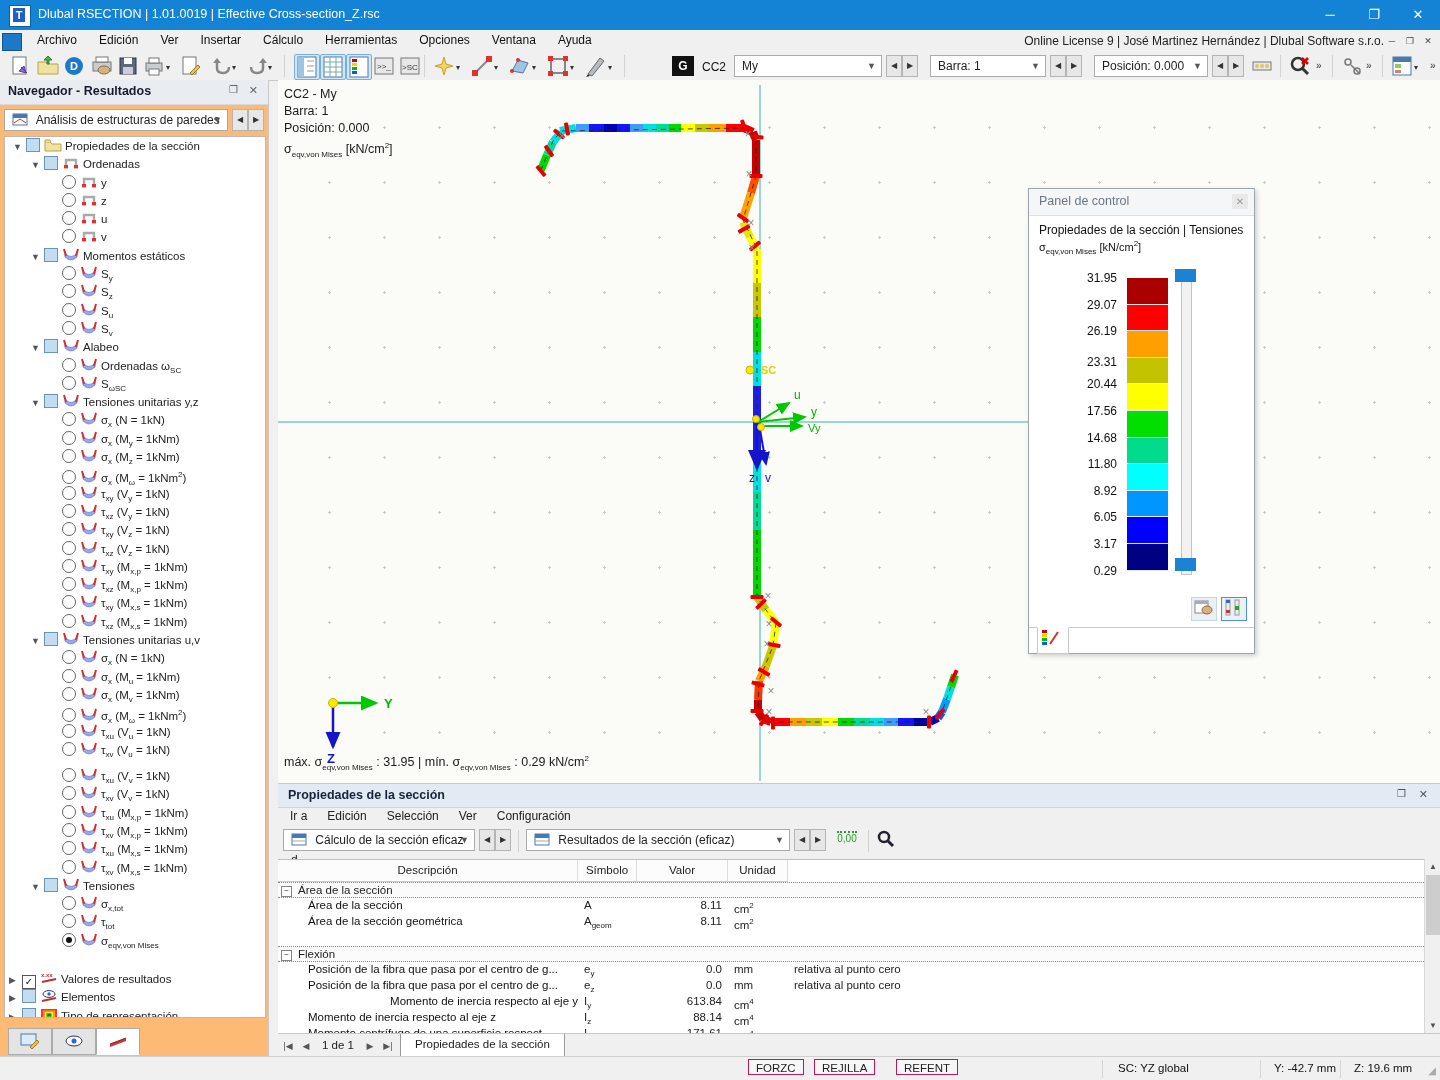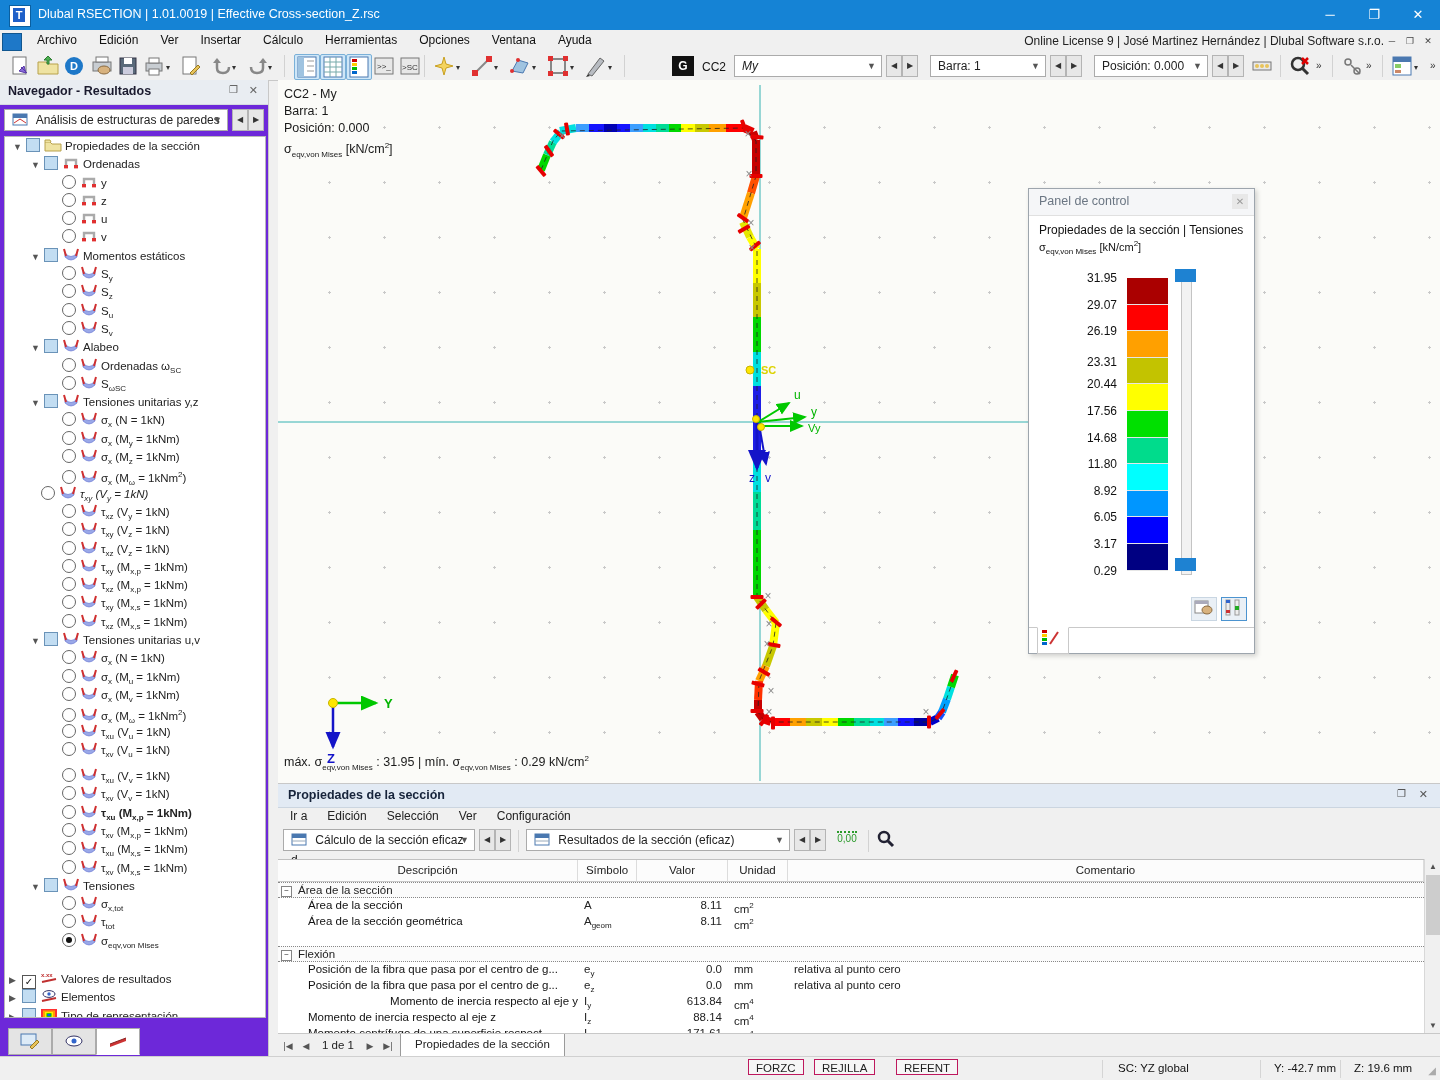--- a/index.html
+++ b/index.html
@@ -26,21 +26,21 @@
   .tbcaret{position:absolute;top:11px;width:8px;height:8px;font-size:8px;color:#333;}
   .tbsep{position:absolute;top:3px;width:1px;height:22px;background:#D2D2D2;}
   .tbtoggle{background:#CFE7F8;border:1px solid #7AB0D8;border-radius:2px;}
   .combo{position:absolute;top:3px;height:22px;background:#fff;border:1px solid #ABABAB;font-size:12px;line-height:20px;padding-left:7px;box-sizing:border-box;}
   .combo .chev{position:absolute;right:5px;top:0px;color:#555;font-size:9px;}
   .navarr{position:absolute;top:3px;width:16px;height:22px;background:#E7E7E7;border:1px solid #B4B4B4;box-sizing:border-box;color:#333;font-size:8px;text-align:center;line-height:20px;}
   .gbadge{position:absolute;top:4px;width:22px;height:20px;background:#111;color:#fff;font-weight:bold;text-align:center;line-height:20px;font-size:12px;}
   .cclab{position:absolute;top:8px;font-size:12px;color:#111;}
   .chevmore{position:absolute;top:8px;font-size:10px;color:#333;}
   
-  #navigator{left:0;top:80px;width:268px;height:976px;background:#6d28d9;border-right:1px solid #C8C8C8;}
+  #navigator{left:0;top:80px;width:268px;height:976px;background:#fdba74;border-right:1px solid #C8C8C8;}
   #nav-header{position:absolute;left:0;top:0;width:268px;height:24px;background:#E9EDF2;border-bottom:1px solid #D5DAE0;}
   #nav-header .t{position:absolute;left:8px;top:4px;font-weight:bold;color:#1A1A2E;font-size:12.5px;}
   #nav-combo-row{position:absolute;left:0;top:26px;width:268px;height:26px;}
   #nav-tree{position:absolute;left:4px;top:56px;width:260px;height:880px;background:#fff;border:1px solid #B9B9B9;overflow:hidden;}
   .trow{position:relative;height:18.3px;white-space:nowrap;font-size:11.5px;line-height:18px;}
   .trow .exp{display:inline-block;width:13px;color:#555;font-size:9px;}
   .cbx{display:inline-block;width:12px;height:12px;border:1px solid #6A93B8;background:#C2DDF2;vertical-align:-2px;margin-right:4px;}
   .cbx.on{background:#fff;border:1px solid #555;color:#111;font-size:10px;line-height:11px;text-align:center;}
   .rdo{display:inline-block;width:12px;height:12px;border:1px solid #666;border-radius:50%;background:#fff;vertical-align:-2px;margin-right:4px;position:relative;}
   .rdo.on:after{content:"";position:absolute;left:3px;top:3px;width:6px;height:6px;border-radius:50%;background:#111;}
@@ -223,21 +223,21 @@
         </svg></div>
       <div class="tbcaret" style="left: 570px;">▾</div>
       <div class="tbico" style="left: 584px;"><svg viewBox="0 0 24 24">
           <path d="M4 20 L16 4 L20 7 L8 22 Z" fill="#B8BCC2" stroke="#666"></path>
           <path d="M4 20 L2 23 L6 22 Z" fill="#333"></path>
         </svg></div>
       <div class="tbcaret" style="left: 608px;">▾</div>
       <div class="tbsep" style="left: 624px;"></div>
       <div class="gbadge" style="left: 672px;">G</div>
       <div class="cclab" style="left: 702px;">CC2</div>
-      <div class="combo" style="left: 734px; width: 148px; font-style: italic;"><span>My</span><span class="chev">▼</span></div>
+      <div class="combo" style="left: 734px; width: 148px;"><span>My</span><span class="chev">▼</span></div>
       <div class="navarr" style="left: 886px;">◀</div>
       <div class="navarr" style="left: 902px;">▶</div>
       <div class="combo" style="left: 930px; width: 116px;"><span>Barra: 1</span><span class="chev">▼</span></div>
       <div class="navarr" style="left: 1050px;">◀</div>
       <div class="navarr" style="left: 1066px;">▶</div>
       <div class="combo" style="left: 1094px; width: 114px;"><span>Posición: 0.000</span><span class="chev">▼</span></div>
       <div class="navarr" style="left: 1212px;">◀</div>
       <div class="navarr" style="left: 1228px;">▶</div>
       <div class="tbico" style="left: 1250px;"><svg viewBox="0 0 24 24">
           <rect x="3" y="8" width="18" height="8" fill="#E8E8E8" stroke="#777"></rect>
@@ -364,21 +364,21 @@
               <path d="M2 1 L4 8 M16 1 L14 8" stroke="#D03030" stroke-width="2"></path>
             </svg></span><span>σ<sub>x</sub> (M<sub>y</sub> = 1kNm)</span></div>
         <div class="trow" style="padding-left: 57px;"><span class="rdo"></span><span class="ticon"><svg viewBox="0 0 18 14">
               <path d="M3 5 Q9 12 15 5 L15 9 Q9 15 3 9 Z" fill="#9AA8E8" stroke="#5566CC" stroke-width="0.6"></path>
               <path d="M2 1 L4 8 M16 1 L14 8" stroke="#D03030" stroke-width="2"></path>
             </svg></span><span>σ<sub>x</sub> (M<sub>z</sub> = 1kNm)</span></div>
         <div class="trow" style="padding-left: 57px;"><span class="rdo"></span><span class="ticon"><svg viewBox="0 0 18 14">
               <path d="M3 5 Q9 12 15 5 L15 9 Q9 15 3 9 Z" fill="#9AA8E8" stroke="#5566CC" stroke-width="0.6"></path>
               <path d="M2 1 L4 8 M16 1 L14 8" stroke="#D03030" stroke-width="2"></path>
             </svg></span><span>σ<sub>x</sub> (M<sub>ω</sub> = 1kNm<sup>2</sup>)</span></div>
-        <div class="trow" style="padding-left: 36px; font-style: italic;"><span class="rdo"></span><span class="ticon"><svg viewBox="0 0 18 14">
+        <div class="trow" style="padding-left: 57px;"><span class="rdo"></span><span class="ticon"><svg viewBox="0 0 18 14">
               <path d="M3 5 Q9 12 15 5 L15 9 Q9 15 3 9 Z" fill="#9AA8E8" stroke="#5566CC" stroke-width="0.6"></path>
               <path d="M2 1 L4 8 M16 1 L14 8" stroke="#D03030" stroke-width="2"></path>
             </svg></span><span>τ<sub>xy</sub> (V<sub>y</sub> = 1kN)</span></div>
         <div class="trow" style="padding-left: 57px;"><span class="rdo"></span><span class="ticon"><svg viewBox="0 0 18 14">
               <path d="M3 5 Q9 12 15 5 L15 9 Q9 15 3 9 Z" fill="#9AA8E8" stroke="#5566CC" stroke-width="0.6"></path>
               <path d="M2 1 L4 8 M16 1 L14 8" stroke="#D03030" stroke-width="2"></path>
             </svg></span><span>τ<sub>xz</sub> (V<sub>y</sub> = 1kN)</span></div>
         <div class="trow" style="padding-left: 57px;"><span class="rdo"></span><span class="ticon"><svg viewBox="0 0 18 14">
               <path d="M3 5 Q9 12 15 5 L15 9 Q9 15 3 9 Z" fill="#9AA8E8" stroke="#5566CC" stroke-width="0.6"></path>
               <path d="M2 1 L4 8 M16 1 L14 8" stroke="#D03030" stroke-width="2"></path>
@@ -432,21 +432,21 @@
               <path d="M2 1 L4 8 M16 1 L14 8" stroke="#D03030" stroke-width="2"></path>
             </svg></span><span>τ<sub>xv</sub> (V<sub>u</sub> = 1kN)</span></div>
         <div class="trow" style="padding-left: 57px; margin-top: 8px;"><span class="rdo"></span><span class="ticon"><svg viewBox="0 0 18 14">
               <path d="M3 5 Q9 12 15 5 L15 9 Q9 15 3 9 Z" fill="#9AA8E8" stroke="#5566CC" stroke-width="0.6"></path>
               <path d="M2 1 L4 8 M16 1 L14 8" stroke="#D03030" stroke-width="2"></path>
             </svg></span><span>τ<sub>xu</sub> (V<sub>v</sub> = 1kN)</span></div>
         <div class="trow" style="padding-left: 57px;"><span class="rdo"></span><span class="ticon"><svg viewBox="0 0 18 14">
               <path d="M3 5 Q9 12 15 5 L15 9 Q9 15 3 9 Z" fill="#9AA8E8" stroke="#5566CC" stroke-width="0.6"></path>
               <path d="M2 1 L4 8 M16 1 L14 8" stroke="#D03030" stroke-width="2"></path>
             </svg></span><span>τ<sub>xv</sub> (V<sub>v</sub> = 1kN)</span></div>
-        <div class="trow" style="padding-left: 57px; font-weight: bold;"><span class="rdo"></span><span class="ticon"><svg viewBox="0 0 18 14">
+        <div class="trow" style="padding-left: 57px;"><span class="rdo"></span><span class="ticon"><svg viewBox="0 0 18 14">
               <path d="M3 5 Q9 12 15 5 L15 9 Q9 15 3 9 Z" fill="#9AA8E8" stroke="#5566CC" stroke-width="0.6"></path>
               <path d="M2 1 L4 8 M16 1 L14 8" stroke="#D03030" stroke-width="2"></path>
             </svg></span><span>τ<sub>xu</sub> (M<sub>x,p</sub> = 1kNm)</span></div>
         <div class="trow" style="padding-left: 57px;"><span class="rdo"></span><span class="ticon"><svg viewBox="0 0 18 14">
               <path d="M3 5 Q9 12 15 5 L15 9 Q9 15 3 9 Z" fill="#9AA8E8" stroke="#5566CC" stroke-width="0.6"></path>
               <path d="M2 1 L4 8 M16 1 L14 8" stroke="#D03030" stroke-width="2"></path>
             </svg></span><span>τ<sub>xv</sub> (M<sub>x,p</sub> = 1kNm)</span></div>
         <div class="trow" style="padding-left: 57px;"><span class="rdo"></span><span class="ticon"><svg viewBox="0 0 18 14">
               <path d="M3 5 Q9 12 15 5 L15 9 Q9 15 3 9 Z" fill="#9AA8E8" stroke="#5566CC" stroke-width="0.6"></path>
               <path d="M2 1 L4 8 M16 1 L14 8" stroke="#D03030" stroke-width="2"></path>
@@ -752,21 +752,20 @@
             <circle cx="8" cy="8" r="5" fill="none" stroke="#223" stroke-width="2.5"></circle>
             <line x1="12" y1="12" x2="17" y2="17" stroke="#223" stroke-width="3"></line>
           </svg>
       </div>
     </div>
     <div id="ptable">
         <div class="phead" style="left: 0px; width: 300px;">Descripción</div>
         <div class="phead" style="left: 300px; width: 59px;">Símbolo</div>
         <div class="phead" style="left: 359px; width: 91px;">Valor</div>
         <div class="phead" style="left: 450px; width: 60px;">Unidad</div>
-        <div class="phead" style="left: 510px; width: 636px;">Comentario</div>
         <div class="prow pgrp" style="top: 22px; width: 1146px;">
           <span class="pexp">−</span>
           <span style="position:absolute;left:20px;">Área de la sección</span>
         </div>
         <div class="prow" style="top: 38px; width: 1146px;">
           <div class="pcell" style="left: 0px; width: 300px; text-align: left; padding-left: 6px; box-sizing: border-box;"><span style="padding-left:24px;color:#111;">Área de la sección</span></div>
           <div class="pcell" style="left: 300px; width: 59px; text-align: left; padding-left: 6px; box-sizing: border-box;">A</div>
           <div class="pcell" style="left: 359px; width: 91px; text-align: right; padding-right: 6px; box-sizing: border-box;">8.11</div>
           <div class="pcell" style="left: 450px; width: 60px; text-align: left; padding-left: 6px; box-sizing: border-box;">cm<sup>2</sup></div>
           <div class="pcell" style="left: 510px; width: 636px; text-align: left; padding-left: 6px; box-sizing: border-box;"></div>

